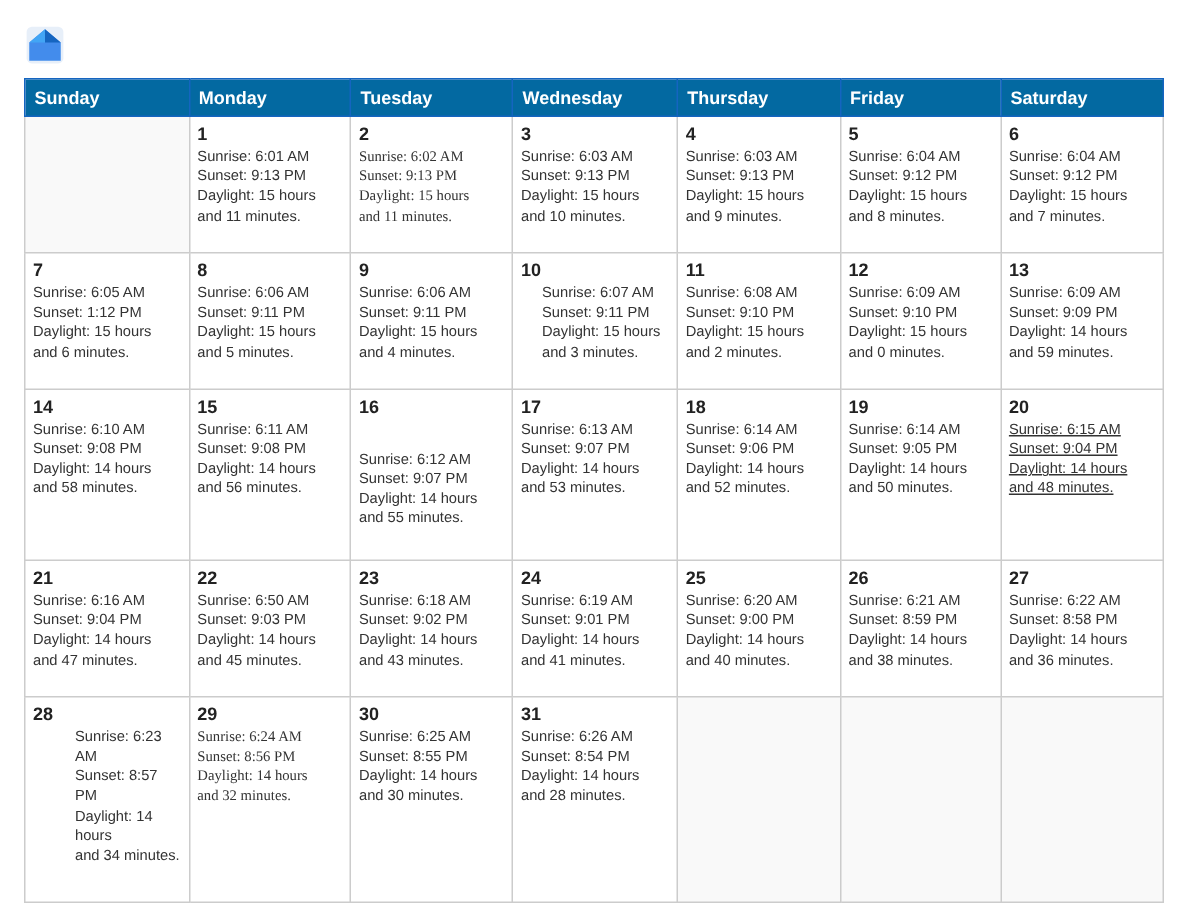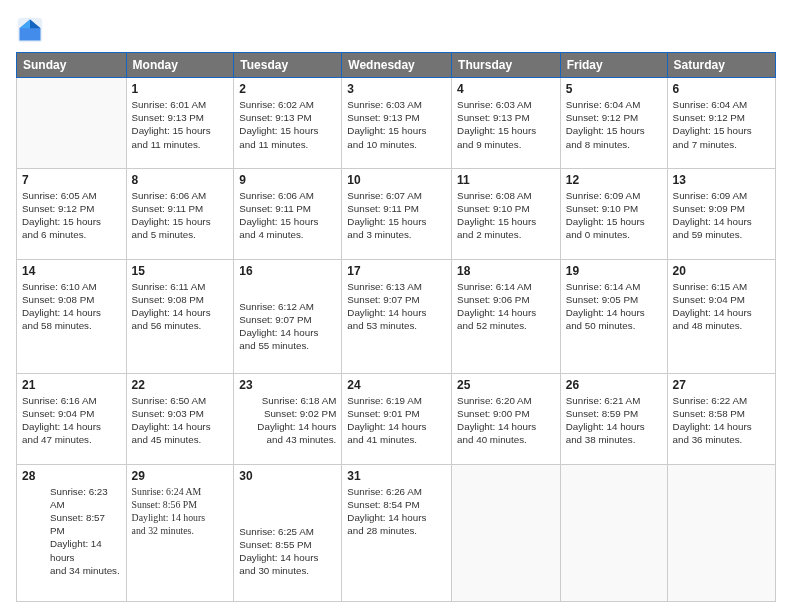--- a/index.html
+++ b/index.html
@@ -53,21 +53,21 @@
       font-size: 14px;
       color: #555;
     }
     .calendar {
       flex: 1;
       border-collapse: collapse;
       width: 100%;
       font-size: 10.5px;
     }
     .calendar th {
-      background-color: #737373;
+      background-color: #0369a1;
       color: #fff;
       text-align: left;
       padding: 5px 6px;
       font-size: 12px;
       font-weight: bold;
       border: 1px solid #1565c0;
     }
     .calendar td {
       border: 1px solid #ccc;
       vertical-align: top;
@@ -137,21 +137,21 @@
               <div class="day-num">1</div>
               <div class="cell-info" style="white-space: pre-line;">Sunrise: 6:01 AM
 Sunset: 9:13 PM
 Daylight: 15 hours
 and 11 minutes.</div>
             </div>
           </td>
           <td>
             <div class="cell-content">
               <div class="day-num">2</div>
-              <div class="cell-info" style="white-space: pre-line;">Sunrise: 6:02 AM
+              <div class="cell-info" style="white-space: pre-line; font-family: Liberation Serif, serif;">Sunrise: 6:02 AM
 Sunset: 9:13 PM
 Daylight: 15 hours
 and 11 minutes.</div>
             </div>
           </td>
           <td>
             <div class="cell-content">
               <div class="day-num">3</div>
               <div class="cell-info" style="white-space: pre-line;">Sunrise: 6:03 AM
 Sunset: 9:13 PM
@@ -185,21 +185,21 @@
 Daylight: 15 hours
 and 7 minutes.</div>
             </div>
           </td>
         </tr>
         <tr>
           <td>
             <div class="cell-content">
               <div class="day-num">7</div>
               <div class="cell-info" style="white-space: pre-line;">Sunrise: 6:05 AM
-Sunset: 9:12 PM
+Sunset: 1:12 PM
 Daylight: 15 hours
 and 6 minutes.</div>
             </div>
           </td>
           <td>
             <div class="cell-content">
               <div class="day-num">8</div>
               <div class="cell-info" style="white-space: pre-line;">Sunrise: 6:06 AM
 Sunset: 9:11 PM
 Daylight: 15 hours
@@ -211,21 +211,21 @@
               <div class="day-num">9</div>
               <div class="cell-info" style="white-space: pre-line;">Sunrise: 6:06 AM
 Sunset: 9:11 PM
 Daylight: 15 hours
 and 4 minutes.</div>
             </div>
           </td>
           <td>
             <div class="cell-content">
               <div class="day-num">10</div>
-              <div class="cell-info" style="white-space: pre-line;">Sunrise: 6:07 AM
+              <div class="cell-info" style="white-space: pre-line; margin-left: 14px;">Sunrise: 6:07 AM
 Sunset: 9:11 PM
 Daylight: 15 hours
 and 3 minutes.</div>
             </div>
           </td>
           <td>
             <div class="cell-content">
               <div class="day-num">11</div>
               <div class="cell-info" style="white-space: pre-line;">Sunrise: 6:08 AM
 Sunset: 9:10 PM
@@ -303,21 +303,21 @@
               <div class="day-num">19</div>
               <div class="cell-info" style="white-space: pre-line;">Sunrise: 6:14 AM
 Sunset: 9:05 PM
 Daylight: 14 hours
 and 50 minutes.</div>
             </div>
           </td>
           <td>
             <div class="cell-content">
               <div class="day-num">20</div>
-              <div class="cell-info" style="white-space: pre-line;">Sunrise: 6:15 AM
+              <div class="cell-info" style="white-space: pre-line; text-decoration: underline;">Sunrise: 6:15 AM
 Sunset: 9:04 PM
 Daylight: 14 hours
 and 48 minutes.</div>
             </div>
           </td>
         </tr>
         <tr>
           <td>
             <div class="cell-content">
               <div class="day-num">21</div>
@@ -332,21 +332,21 @@
               <div class="day-num">22</div>
               <div class="cell-info" style="white-space: pre-line;">Sunrise: 6:50 AM
 Sunset: 9:03 PM
 Daylight: 14 hours
 and 45 minutes.</div>
             </div>
           </td>
           <td>
             <div class="cell-content">
               <div class="day-num">23</div>
-              <div class="cell-info" style="white-space: pre-line; text-align: right;">Sunrise: 6:18 AM
+              <div class="cell-info" style="white-space: pre-line;">Sunrise: 6:18 AM
 Sunset: 9:02 PM
 Daylight: 14 hours
 and 43 minutes.</div>
             </div>
           </td>
           <td>
             <div class="cell-content">
               <div class="day-num">24</div>
               <div class="cell-info" style="white-space: pre-line;">Sunrise: 6:19 AM
 Sunset: 9:01 PM
@@ -397,21 +397,21 @@
               <div class="day-num">29</div>
               <div class="cell-info" style="white-space: pre-line; font-family: Liberation Serif, serif;">Sunrise: 6:24 AM
 Sunset: 8:56 PM
 Daylight: 14 hours
 and 32 minutes.</div>
             </div>
           </td>
           <td>
             <div class="cell-content">
               <div class="day-num">30</div>
-              <div class="cell-info" style="white-space: pre-line; margin-top: 40px;">Sunrise: 6:25 AM
+              <div class="cell-info" style="white-space: pre-line;">Sunrise: 6:25 AM
 Sunset: 8:55 PM
 Daylight: 14 hours
 and 30 minutes.</div>
             </div>
           </td>
           <td>
             <div class="cell-content">
               <div class="day-num">31</div>
               <div class="cell-info" style="white-space: pre-line;">Sunrise: 6:26 AM
 Sunset: 8:54 PM

